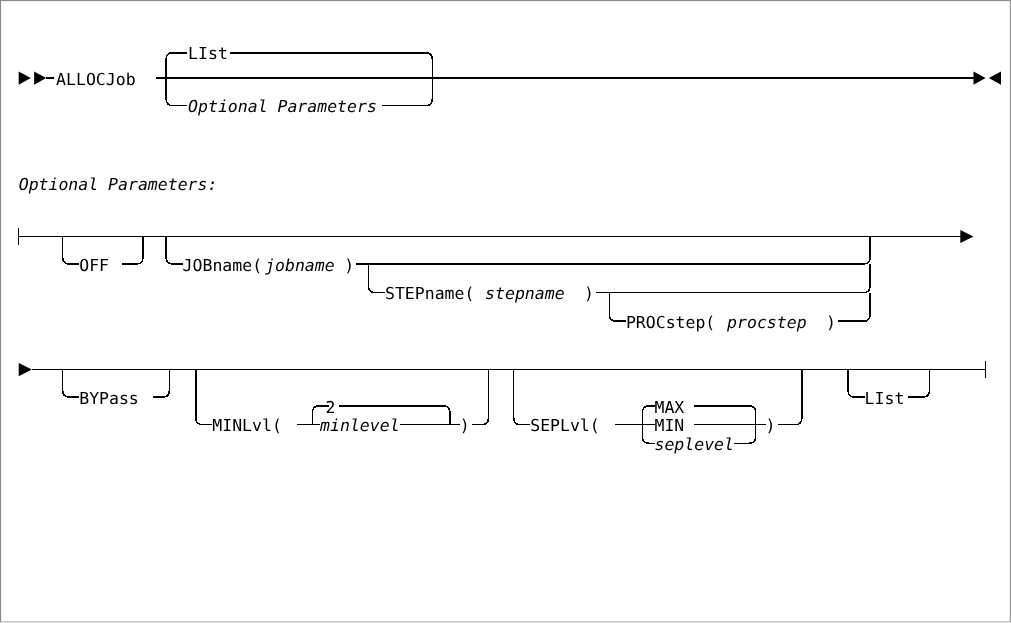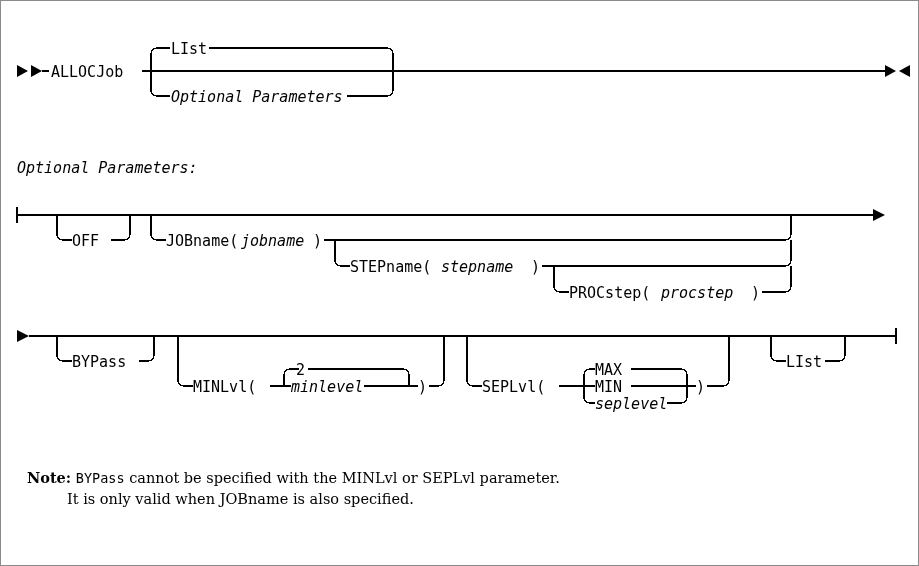--- a/index.html
+++ b/index.html
@@ -186,18 +186,14 @@
 
       <text class="rr-text" x="695" y="391">)</text>
       <path class="rr-line" d="M706,385 H722 Q728,385 728,379 V335"></path>
 
       <path class="rr-line" d="M770,335 V354 Q770,360 776,360 H785"></path>
       <text class="rr-text" x="785" y="366">LIst</text>
       <path class="rr-line" d="M824,360 H838 Q844,360 844,354 V335"></path>
     </g>
   </svg>
 
-  <div class="note-block">
-    <div class="note-line"><span class="note-label">Note:</span> <span class="note-mono">BYPass</span><span>  cannot be specified with the MINLvl or SEPLvl parameter.</span></div>
-    <div class="note-line note-indent">It is only valid when JOBname is also specified.</div>
-  </div>
 
 </div>
 
 </body></html>

